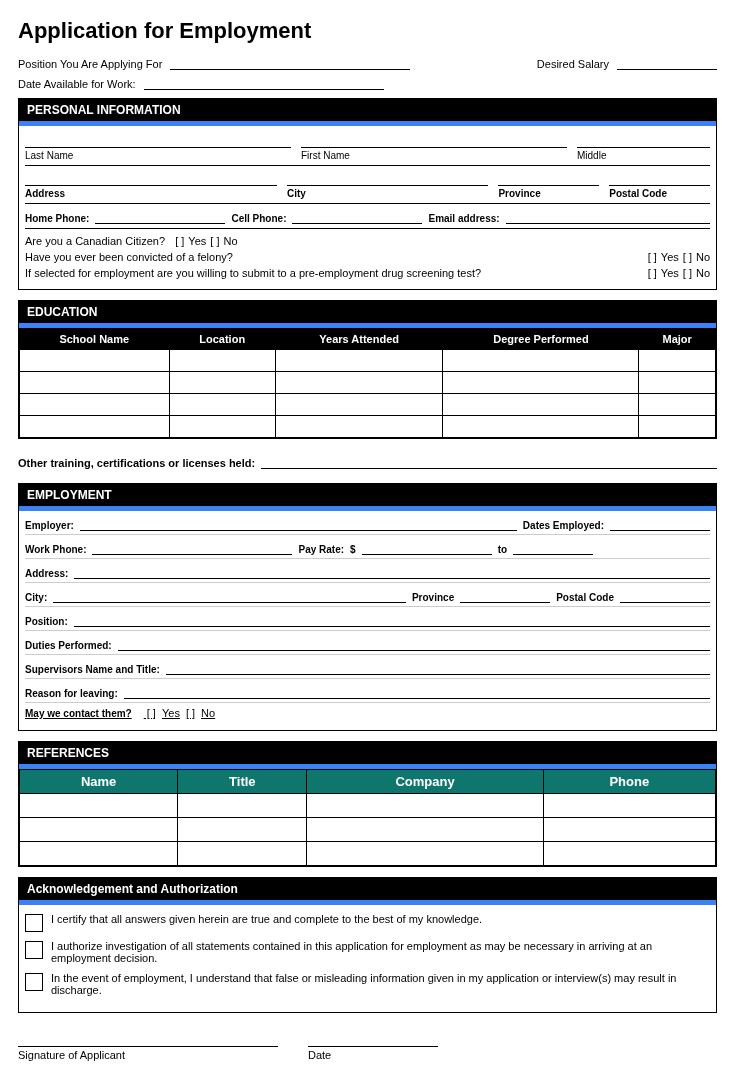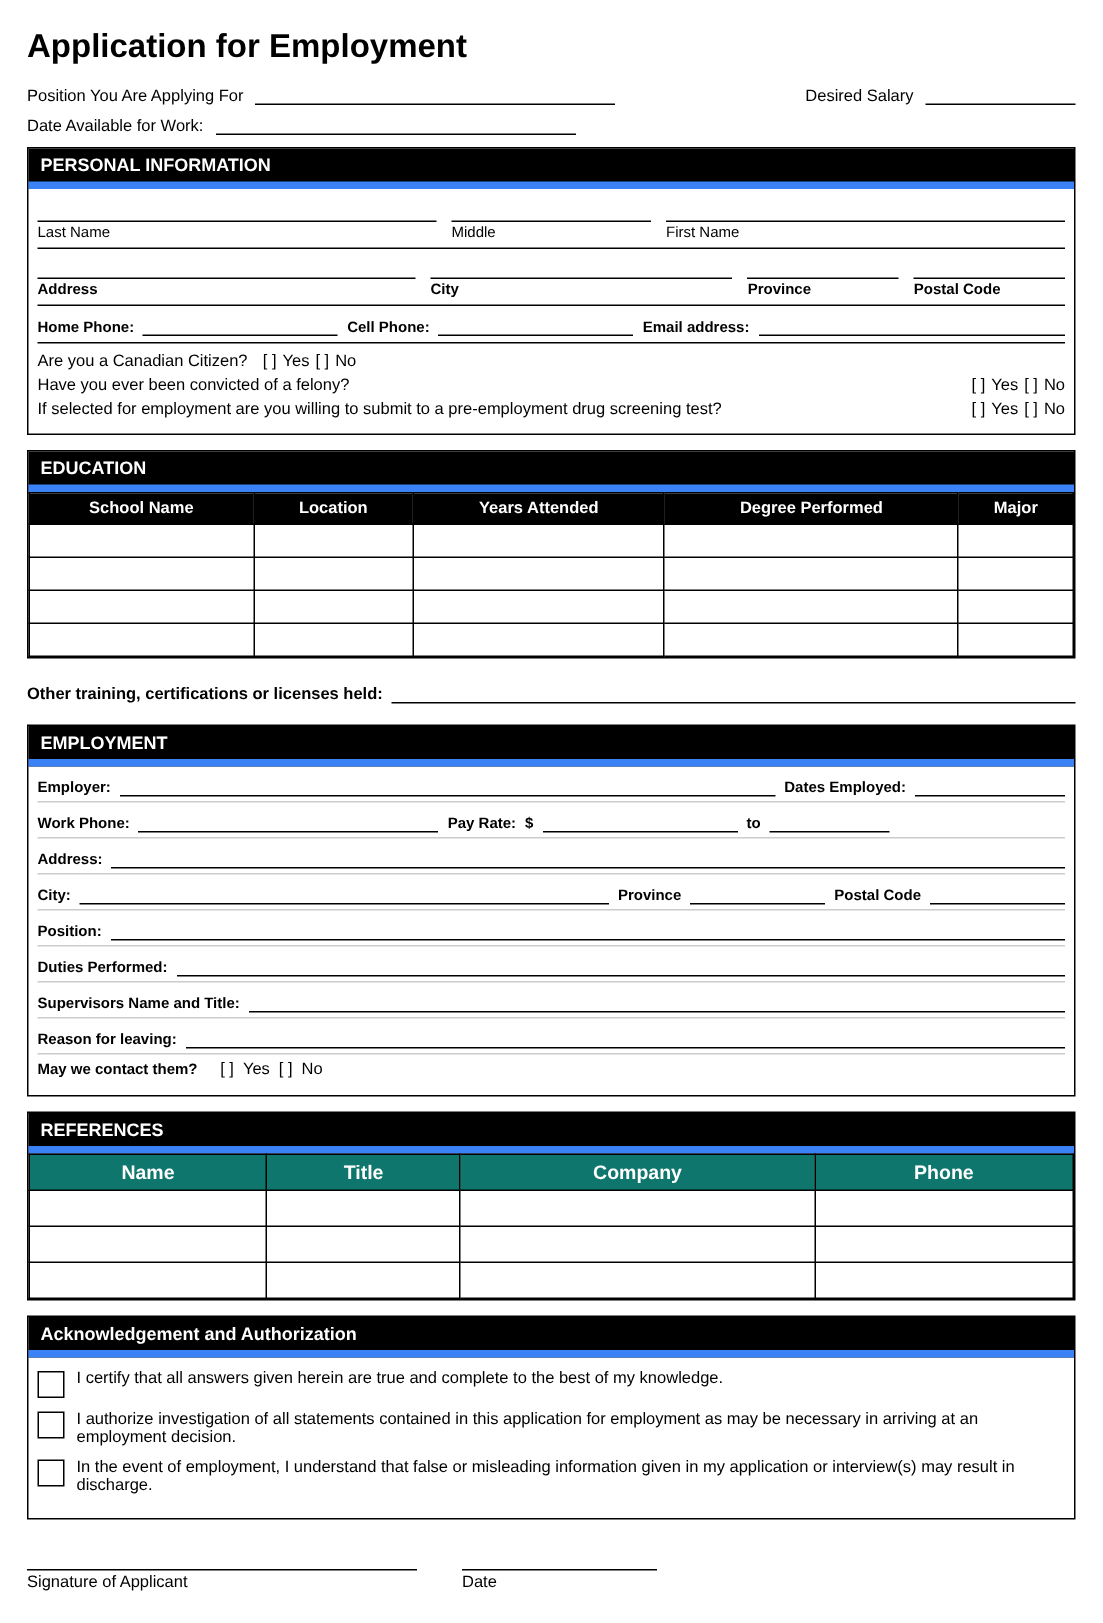--- a/index.html
+++ b/index.html
@@ -200,27 +200,27 @@
 
 <div class="section-box">
   <div class="section-header">PERSONAL INFORMATION</div>
   <div class="personal-content">
 
     <div class="name-row">
       <div class="name-field" style="flex:2;">
         <div class="field-line"></div>
         <label>Last Name</label>
       </div>
+      <div class="name-field" style="flex:2;">
+        <div class="field-line"></div>
+        <label>First Name</label>
+      </div>
       <div class="name-field" style="flex:1;">
         <div class="field-line"></div>
         <label>Middle</label>
-      </div>
-      <div class="name-field" style="flex:2;">
-        <div class="field-line"></div>
-        <label>First Name</label>
       </div>
     </div>
 
     <div class="address-row">
       <div class="address-field" style="flex:2.5;">
         <div class="field-line"></div>
         <label>Address</label>
       </div>
       <div class="address-field" style="flex:2;">
         <div class="field-line"></div>
@@ -371,21 +371,21 @@
     <div class="emp-row">
       <span class="emp-label">Supervisors Name and Title:</span>
       <span class="emp-line"></span>
     </div>
 
     <div class="emp-row">
       <span class="emp-label">Reason for leaving:</span>
       <span class="emp-line"></span>
     </div>
 
-    <div class="emp-row" style="border-bottom:none;">
+    <div class="emp-row" style="border-bottom:none;text-decoration:underline;">
       <span class="emp-label">May we contact them?</span>
       <span style="margin-left:6px;">&nbsp;[&nbsp;]</span>
       <span>Yes</span>
       <span>[&nbsp;]</span>
       <span>No</span>
     </div>
   </div>
 </div>
 
 <div class="section-box">

